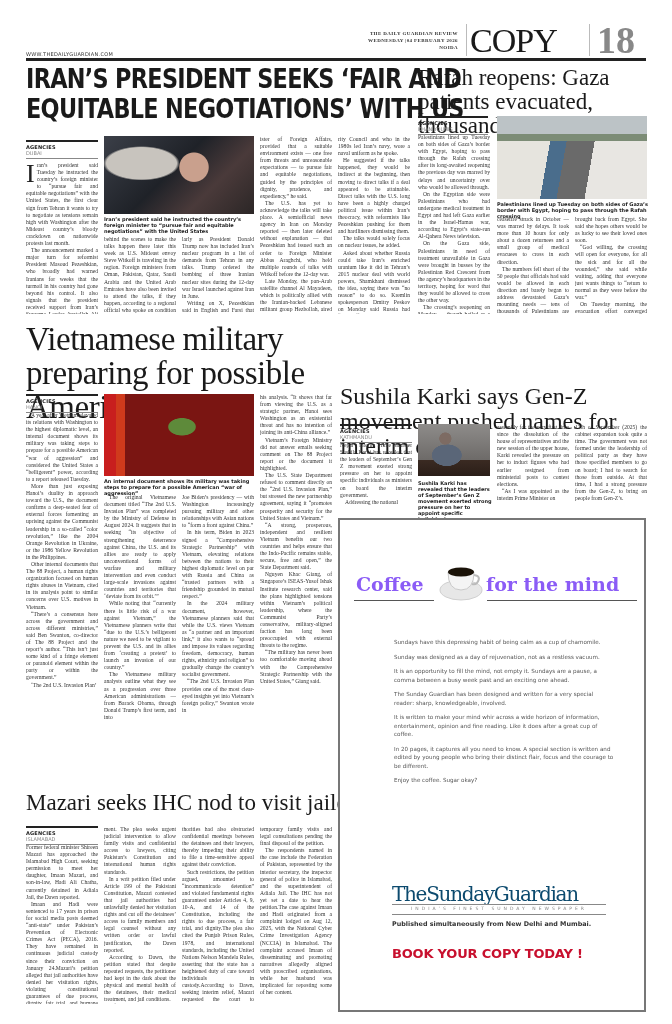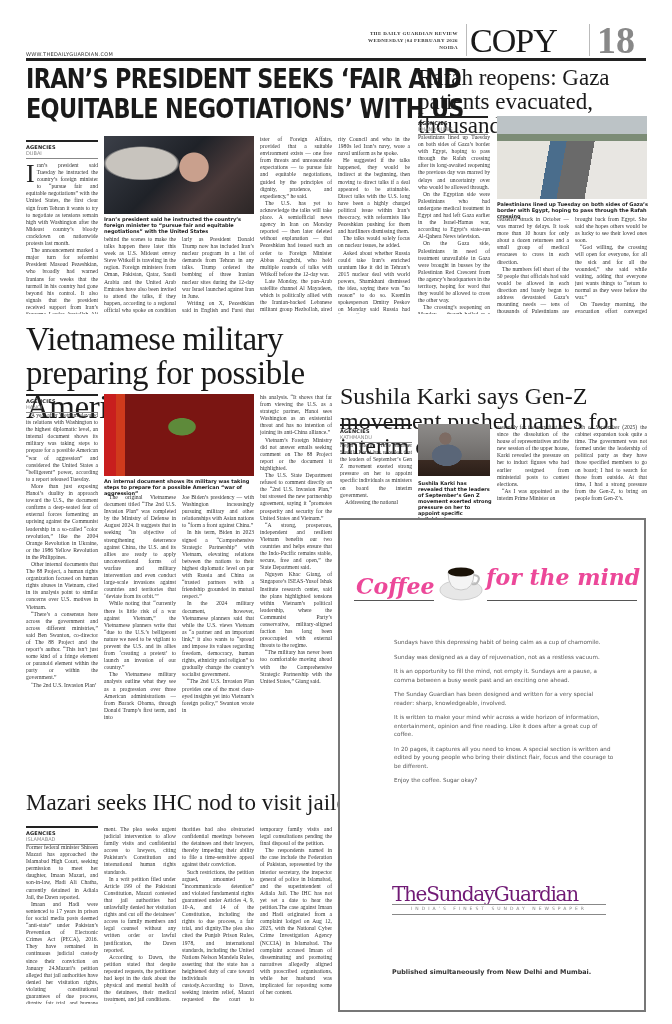--- a/index.html
+++ b/index.html
@@ -40,33 +40,33 @@
   
   .photo { overflow: hidden; }
   .ph-iran { background: radial-gradient(circle at 60% 40%, #c9a08d 0 14%, transparent 15%), radial-gradient(ellipse at 25% 35%, #c8c4be 0 22%, transparent 24%), linear-gradient(135deg,#3b3f48 0%,#1f2228 45%,#4a3a3a 70%,#2b2626 100%); }
   .ph-gaza { background: linear-gradient(180deg,#bcc3c6 0 22%, #7c8c76 22% 30%, transparent 30%), linear-gradient(100deg,#e6e4de 0 35%, #4a6d8c 35% 45%, #6a6a6a 45% 62%, #e8e6e2 62% 100%); }
   .ph-viet { background: radial-gradient(ellipse at 52% 40%, #5e8a3a 0 12%, transparent 13%), linear-gradient(90deg,#c81e1e 0 8%, #d03a1c 8% 14%, #7a1512 14% 100%); }
   .ph-karki { background: radial-gradient(circle at 38% 28%, #7d6b63 0 10%, transparent 11%), radial-gradient(ellipse at 40% 60%, #5a6678 0 24%, transparent 25%), linear-gradient(180deg,#8e8c8a 0%,#6d6a68 70%,#3a2a22 70%,#2a1e18 100%); }
 
   
   .ad { left: 338px; top: 518px; width: 308px; height: 494px; border: 2px solid #777; background: #fff; }
   .coffee-row { left: 0; top: 42px; width: 100%; height: 40px; }
-  .coffee-word { font-family: "DejaVu Serif", serif; font-weight: bold; font-size: 22px; color: #ec4899; font-style: italic; }
+  .coffee-word { font-family: "DejaVu Serif", serif; font-weight: bold; font-size: 19px; color: #8b5cf6; }
   .cw-left { left: 16px; top: 11px; }
-  .cw-right { left: 146px; top: 2px; }
+  .cw-right { left: 146px; top: 11px; }
   .underline { height: 1px; background: #555; }
   .ul-left { left: 14px; top: 38px; width: 80px; }
   .ul-right { left: 147px; top: 38px; width: 150px; }
   .cup { left: 98px; top: 0px; width: 46px; height: 40px; }
   .ad-body { left: 54px; top: 118px; width: 220px; font-family: "DejaVu Sans", sans-serif; font-size: 5.6px; line-height: 8.5px; color: #555; }
   .ad-body p { margin-bottom: 6px; }
-  .tsg-logo { left: 52px; top: 34px; width: 220px; font-family: "DejaVu Serif", serif; font-size: 20px; letter-spacing: -1.3px; color: #701a75; }
+  .tsg-logo { left: 52px; top: 34px; width: 220px; font-family: "DejaVu Serif", serif; font-size: 20px; letter-spacing: -1.3px; color: #0c4a6e; }
   .tsg-rule { left: 52px; height: 1px; background: #888; width: 214px; }
   .tsg-tag { left: 52px; top: 58px; width: 214px; text-align: center; font-family: "DejaVu Sans", sans-serif; font-size: 4.5px; letter-spacing: 3px; color: #888; }
-  .tsg-pub { left: 52px; top: 72px; width: 220px; font-family: "DejaVu Sans", sans-serif; font-weight: bold; font-size: 6.4px; color: #333; white-space: nowrap; margin-top: 48px; }
+  .tsg-pub { left: 52px; top: 72px; width: 220px; font-family: "DejaVu Sans", sans-serif; font-weight: bold; font-size: 6.4px; color: #333; white-space: nowrap; }
   .tsg-book { left: 52px; top: 98px; width: 220px; font-family: "DejaVu Sans", sans-serif; font-weight: bold; font-size: 13px; color: #c8102e; white-space: nowrap; letter-spacing: -.2px; }
 </style>
 </head>
 <body>
 
 <div class="abs site-url">WWW.THEDAILYGUARDIAN.COM</div>
 <div class="abs review">
   <div>THE DAILY GUARDIAN REVIEW</div>
   <div>WEDNESDAY |04 FEBRUARY 2026</div>
   <div>NOIDA</div>
@@ -236,14 +236,15 @@
     <p>It is written to make your mind whir across a wide horizon of information, entertainment, opinion and fine reading. Like it does after a great cup of coffee.</p>
     <p>In 20 pages, it captures all you need to know. A special section is written and edited by young people who bring their distinct flair, focus and the courage to be different.</p>
     <p>Enjoy the coffee. Sugar okay?</p>
   </div>
   <div class="abs" style="left:0;top:328px;width:100%;height:150px;">
     <div class="abs tsg-logo">TheSundayGuardian</div>
     <div class="abs tsg-rule" style="top:56px;"></div>
     <div class="abs tsg-tag">INDIA’S FINEST SUNDAY NEWSPAPER</div>
     <div class="abs tsg-rule" style="top:66px;"></div>
     <div class="abs tsg-pub">Published simultaneously from New Delhi and Mumbai.</div>
+    <div class="abs tsg-book">BOOK YOUR COPY TODAY !</div>
   </div>
 </div>
 
 </body></html>

